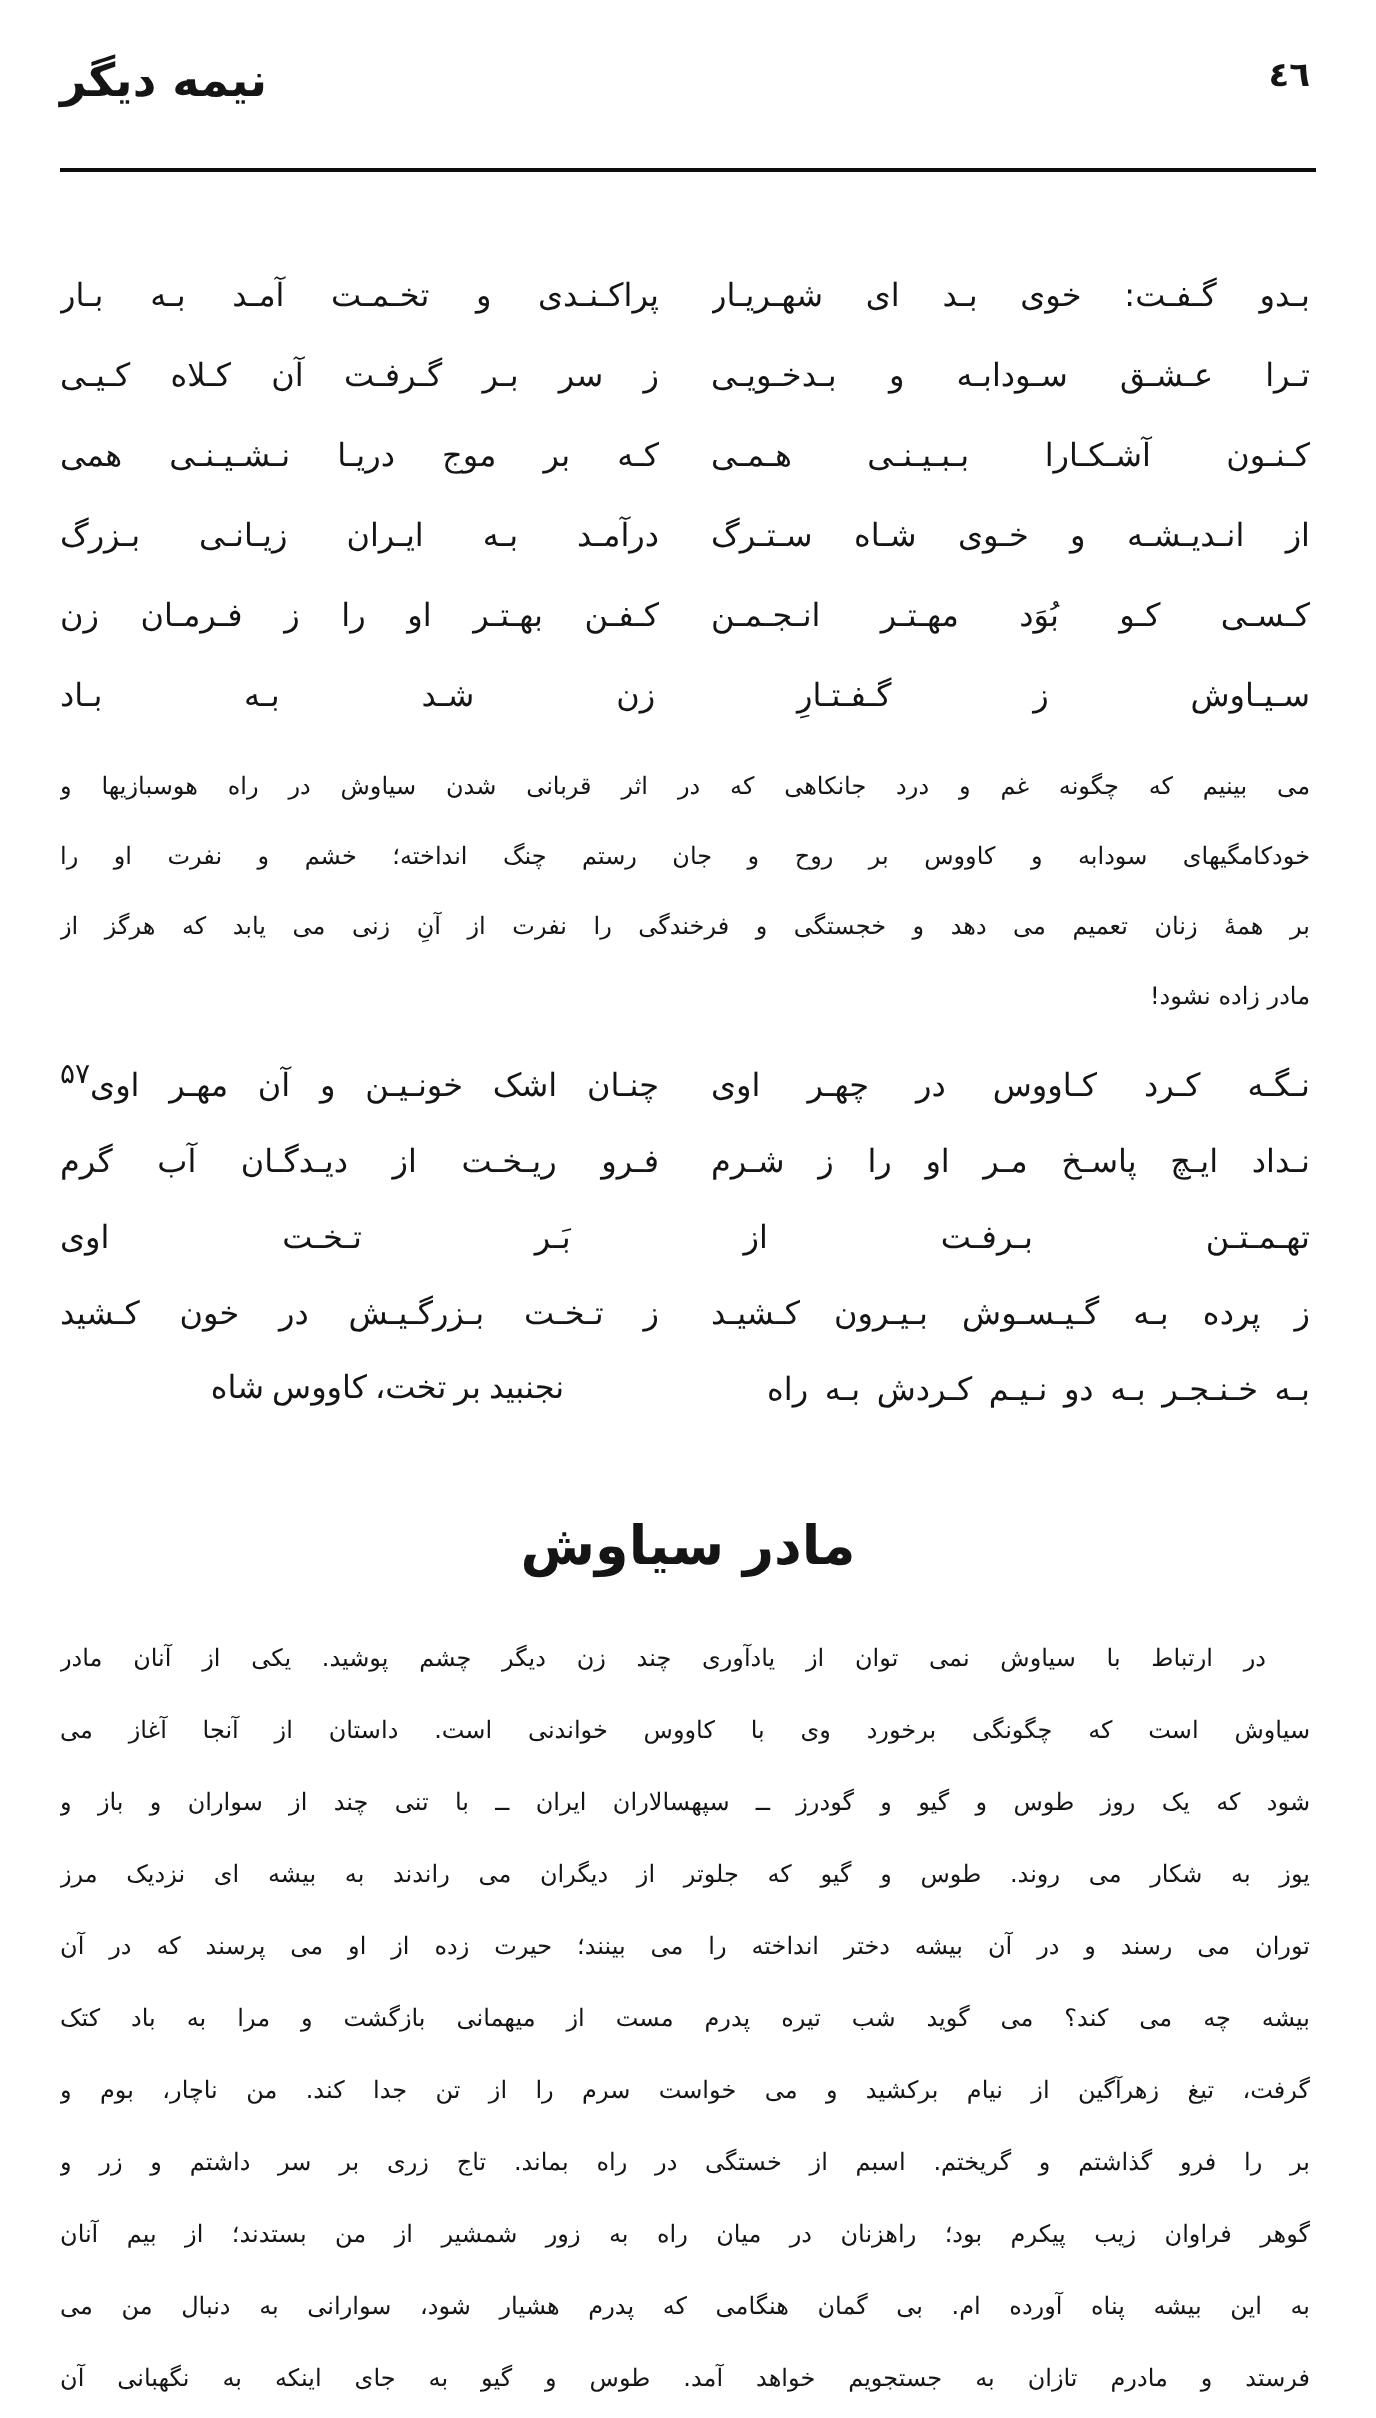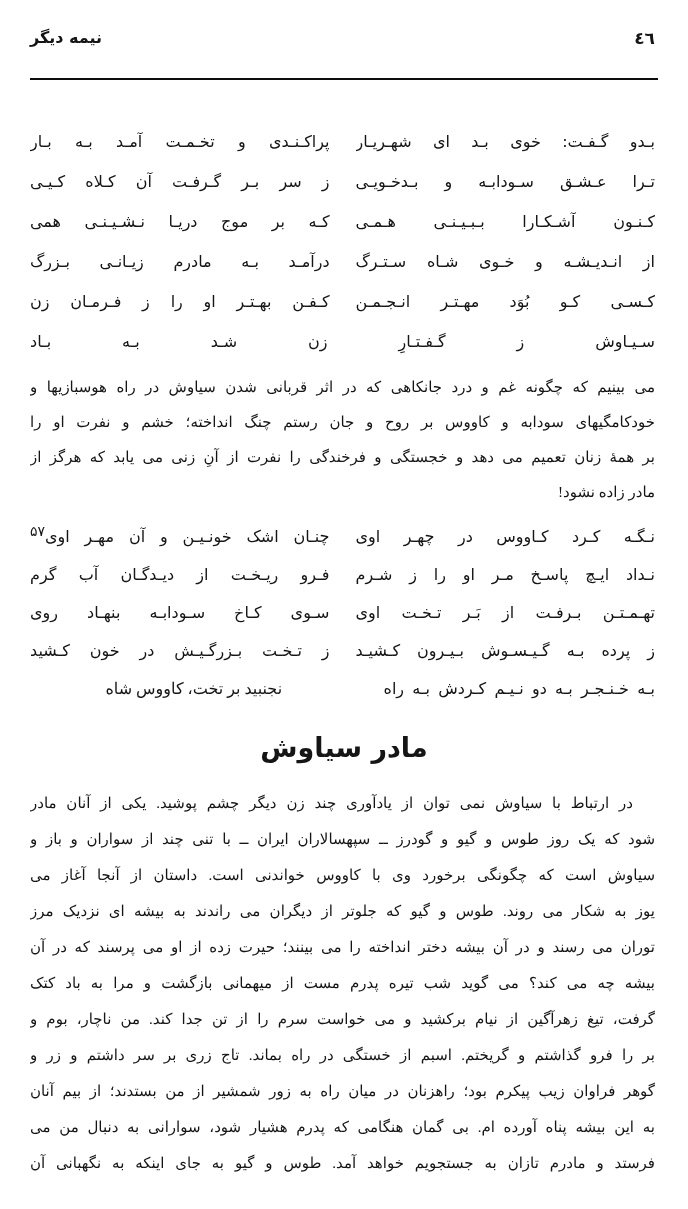--- a/index.html
+++ b/index.html
@@ -21,21 +21,21 @@
     justify-content: space-between;
     align-items: flex-start;
     padding: 28px 33px 0 30px;
   }
   .page-number {
     font-size: 17px;
     font-weight: 700;
     letter-spacing: 1px;
   }
   .running-title {
-    font-size: 16px;
+    font-size: 23px;
     font-weight: 700;
   }
   .header-rule {
     height: 2px;
     background: #0d0d0d;
     margin: 30px 30px 0 30px;
   }
   
   .poem {
     padding: 0 33px 0 30px;
@@ -66,37 +66,36 @@
     vertical-align: super;
     line-height: 0;
   }
   
   .prose {
     padding: 0 33px 0 30px;
   }
   .prose-1 { margin-top: 8px; }
   .prose-2 { margin-top: 22px; }
   .prose-line {
-    font-size: 15px;
+    font-size: 12px;
     text-align: justify;
     text-align-last: justify;
     overflow: hidden;
-    font-family: Liberation Serif, serif;
   }
   .prose-1 .prose-line { line-height: 35px; }
   .prose-2 .prose-line { line-height: 36px; }
   .prose-line.last-short {
     text-align-last: right;
   }
   .prose-line.first-indent {
     padding-right: 22px;
   }
   
   .section-heading {
-    margin-top: 24px;
+    margin-top: 44px;
     text-align: center;
     font-size: 27px;
     font-weight: 700;
   }
 </style>
 </head>
 <body>
 
 <div class="page">
 
@@ -114,21 +113,21 @@
     <div class="verse-row">
       <div class="hemistich">تـرا عـشـق سـودابـه و بـدخـویـی</div>
       <div class="hemistich">ز سر بـر گـرفـت آن کـلاه کـیـی</div>
     </div>
     <div class="verse-row">
       <div class="hemistich">کـنـون آشـکـارا بـبـیـنـی هـمـی</div>
       <div class="hemistich">کـه بر موج دریـا نـشـیـنـی همی</div>
     </div>
     <div class="verse-row">
       <div class="hemistich">از انـدیـشـه و خـوی شـاه سـتـرگ</div>
-      <div class="hemistich">درآمـد بـه مادرم زیـانـی بـزرگ</div>
+      <div class="hemistich">درآمـد بـه ایـران زیـانـی بـزرگ</div>
     </div>
     <div class="verse-row">
       <div class="hemistich">کـسـی کـو بُوَد مهـتـر انـجـمـن</div>
       <div class="hemistich">کـفـن بهـتـر او را ز فـرمـان زن</div>
     </div>
     <div class="verse-row">
       <div class="hemistich">سـیـاوش ز گـفـتـارِ زن شـد بـه بـاد</div>
     </div>
   </div>
 
@@ -143,38 +142,37 @@
     <div class="verse-row">
       <div class="hemistich">نـگـه کـرد کـاووس در چهـر اوی</div>
       <div class="hemistich"><span>چنـان اشک خونـیـن و آن مهـر اوی</span><span class="footnote-marker">۵۷</span></div>
     </div>
     <div class="verse-row">
       <div class="hemistich">نـداد ایـچ پاسـخ مـر او را ز شـرم</div>
       <div class="hemistich">فـرو ریـخـت از دیـدگـان آب گرم</div>
     </div>
     <div class="verse-row">
       <div class="hemistich">تهـمـتـن بـرفـت از بَـر تـخـت اوی</div>
-      <div class="hemistich">سـوی کـاخ سـودابـه بنهـاد روی</div>
     </div>
     <div class="verse-row">
       <div class="hemistich">ز پرده بـه گـیـسـوش بـیـرون کـشیـد</div>
       <div class="hemistich">ز تـخـت بـزرگـیـش در خون کـشید</div>
     </div>
     <div class="verse-row">
       <div class="hemistich">بـه خـنـجـر بـه دو نـیـم کـردش بـه راه</div>
       <div class="hemistich short-last">نجنبید بر تخت، کاووس شاه</div>
     </div>
   </div>
 
   <div class="section-heading">مادر سیاوش</div>
 
   <div class="prose prose-2">
     <div class="prose-line first-indent">در ارتباط با سیاوش نمی توان از یادآوری چند زن دیگر چشم پوشید. یکی از آنان مادر</div>
+    <div class="prose-line">سیاوش است که چگونگی برخورد وی با کاووس خواندنی است. داستان از آنجا آغاز می</div>
     <div class="prose-line">شود که یک روز طوس و گیو و گودرز ــ سپهسالاران ایران ــ با تنی چند از سواران و باز و</div>
-    <div class="prose-line">سیاوش است که چگونگی برخورد وی با کاووس خواندنی است. داستان از آنجا آغاز می</div>
     <div class="prose-line">یوز به شکار می روند. طوس و گیو که جلوتر از دیگران می راندند به بیشه ای نزدیک مرز</div>
     <div class="prose-line">توران می رسند و در آن بیشه دختر انداخته را می بینند؛ حیرت زده از او می پرسند که در آن</div>
     <div class="prose-line">بیشه چه می کند؟ می گوید شب تیره پدرم مست از میهمانی بازگشت و مرا به باد کتک</div>
     <div class="prose-line">گرفت، تیغ زهرآگین از نیام برکشید و می خواست سرم را از تن جدا کند. من ناچار، بوم و</div>
     <div class="prose-line">بر را فرو گذاشتم و گریختم. اسبم از خستگی در راه بماند. تاج زری بر سر داشتم و زر و</div>
     <div class="prose-line">گوهر فراوان زیب پیکرم بود؛ راهزنان در میان راه به زور شمشیر از من بستدند؛ از بیم آنان</div>
     <div class="prose-line">به این بیشه پناه آورده ام. بی گمان هنگامی که پدرم هشیار شود، سوارانی به دنبال من می</div>
     <div class="prose-line">فرستد و مادرم تازان به جستجویم خواهد آمد. طوس و گیو به جای اینکه به نگهبانی آن</div>
   </div>
 

